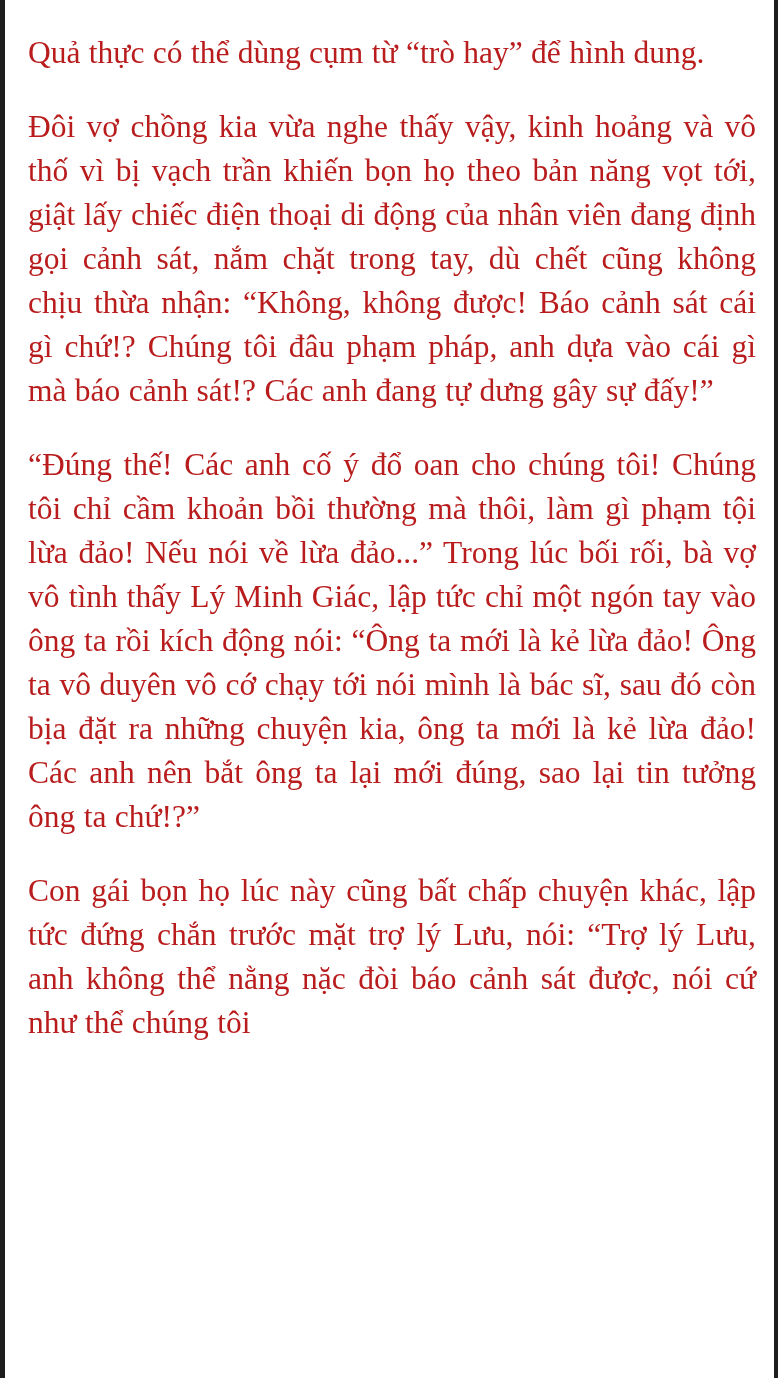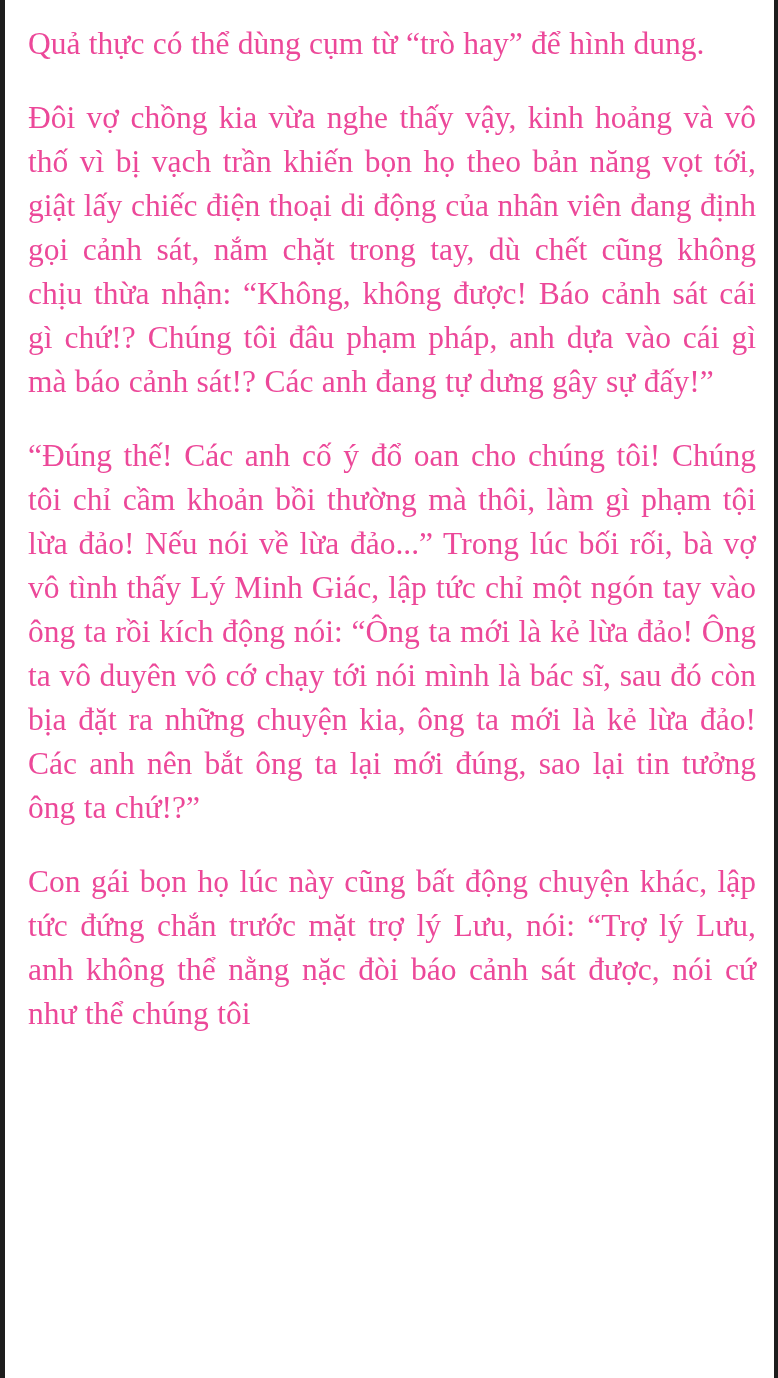--- a/index.html
+++ b/index.html
@@ -34,39 +34,39 @@
     top: 0;
     width: 4px;
     height: 100%;
     background: #1d1d1d;
   }
   .reader-body {
     position: relative;
     z-index: 2;
   }
   p.para {
-    margin: 0 0 30px 0;
+    margin: 9px 0 30px 0;
     font-size: 31.5px;
     line-height: 44px;
-    color: #ec4899;
+    color: #b91c1c;
     text-align: justify;
     text-justify: inter-word;
     letter-spacing: 0px;
     word-spacing: 0.5px;
   }
   p.para:last-child {
     margin-bottom: 0;
   }
 </style>
 </head>
 <body>
 
 <div class="page">
   <div class="edge-left"></div>
   <div class="edge-right"></div>
 
   <div class="reader-body">
     <p class="para">Quả thực có thể dùng cụm từ “trò hay” để hình dung.</p>
     <p class="para">Đôi vợ chồng kia vừa nghe thấy vậy, kinh hoảng và vô thố vì bị vạch trần khiến bọn họ theo bản năng vọt tới, giật lấy chiếc điện thoại di động của nhân viên đang định gọi cảnh sát, nắm chặt trong tay, dù chết cũng không chịu thừa nhận: “Không, không được! Báo cảnh sát cái gì chứ!? Chúng tôi đâu phạm pháp, anh dựa vào cái gì mà báo cảnh sát!? Các anh đang tự dưng gây sự đấy!”</p>
     <p class="para">“Đúng thế! Các anh cố ý đổ oan cho chúng tôi! Chúng tôi chỉ cầm khoản bồi thường mà thôi, làm gì phạm tội lừa đảo! Nếu nói về lừa đảo...” Trong lúc bối rối, bà vợ vô tình thấy Lý Minh Giác, lập tức chỉ một ngón tay vào ông ta rồi kích động nói: “Ông ta mới là kẻ lừa đảo! Ông ta vô duyên vô cớ chạy tới nói mình là bác sĩ, sau đó còn bịa đặt ra những chuyện kia, ông ta mới là kẻ lừa đảo! Các anh nên bắt ông ta lại mới đúng, sao lại tin tưởng ông ta chứ!?”</p>
-    <p class="para">Con gái bọn họ lúc này cũng bất động chuyện khác, lập tức đứng chắn trước mặt trợ lý Lưu, nói: “Trợ lý Lưu, anh không thể nằng nặc đòi báo cảnh sát được, nói cứ như thể chúng tôi</p>
+    <p class="para">Con gái bọn họ lúc này cũng bất chấp chuyện khác, lập tức đứng chắn trước mặt trợ lý Lưu, nói: “Trợ lý Lưu, anh không thể nằng nặc đòi báo cảnh sát được, nói cứ như thể chúng tôi</p>
   </div>
 </div>
 
 </body></html>

